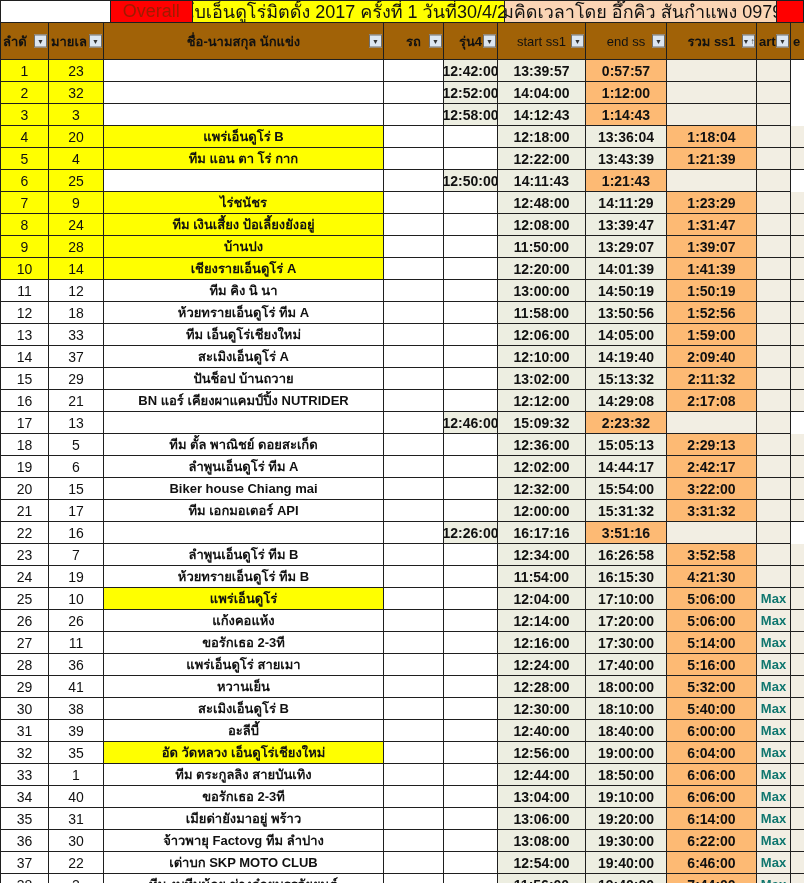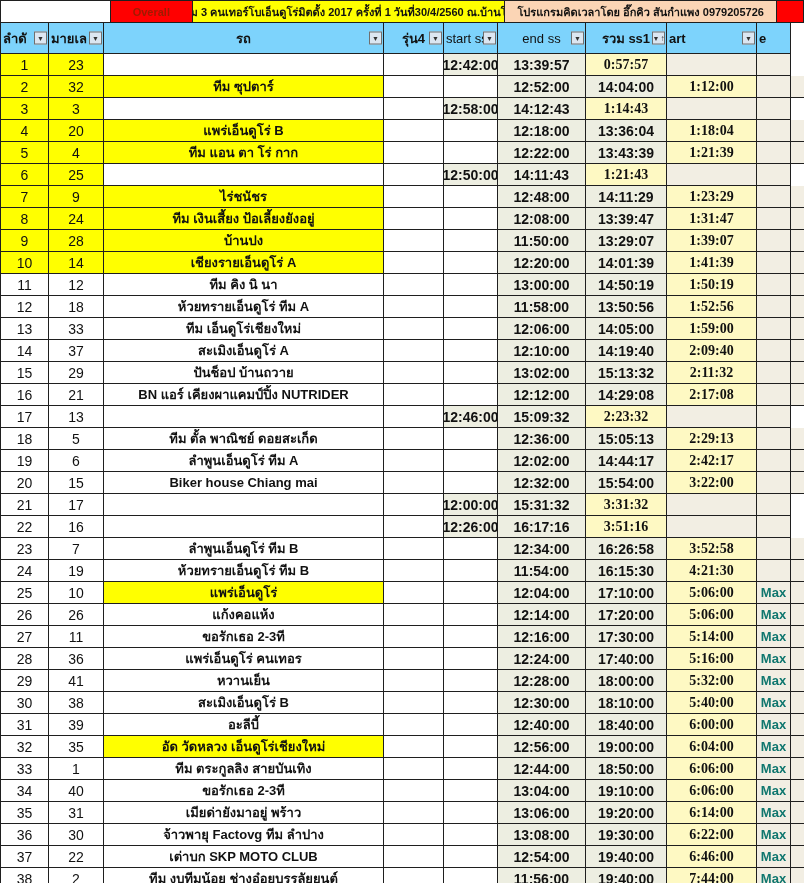--- a/index.html
+++ b/index.html
@@ -5,55 +5,55 @@
   * { box-sizing: border-box; }
   html,body { margin:0; padding:0; background:#fff; }
   body { font-family:"Liberation Sans","DejaVu Sans",sans-serif; width:804px; }
   .sheet { width:804px; border-top:1px solid #1f1f1f; border-left:1px solid #1f1f1f; }
 
   
   .banner { display:flex; height:22px; }
   .banner .bcell {
     height:22px; display:flex; align-items:center; justify-content:center;
     border-right:1px solid #1f1f1f; border-bottom:1px solid #1f1f1f;
-    font-size:11px; font-weight:700; overflow:hidden; white-space:nowrap;
+    font-size:18px; font-weight:400; overflow:hidden; white-space:nowrap;
   }
   .b-blank   { width:110px; background:#ffffff; }
   .b-overall { width:82px;  background:#ff0000; color:#9e1b00; }
   .b-title   { width:313px; background:#ffff00; color:#111; }
   .b-credit  { width:272px; background:#fbd5b5; color:#111; }
   .b-red     { width:27px;  background:#ff0000; }
 
   
   .row {
     display:grid;
     grid-template-columns:48px 55px 280px 60px 54px 88px 81px 90px 34px 14px;
   }
   .cell {
     height:22px; display:flex; align-items:center; justify-content:center;
     border-right:1px solid #1f1f1f; border-bottom:1px solid #1f1f1f;
     font-size:14px; color:#111; overflow:hidden; white-space:nowrap;
     position:relative;
   }
-  .hdr .cell { height:31px; background:#7dd3fc; font-size:13px; font-weight:700; }
+  .hdr .cell { height:37px; background:#a16207; font-size:13px; font-weight:700; }
   .hdr .light { font-weight:400; }
   .hdr .tleft { justify-content:flex-start; padding-left:2px; }
 
   .filter-btn {
     position:absolute; right:1px; top:50%; transform:translateY(-50%);
     width:13px; height:13px; background:#dce6f1; border:1px solid #6f6f6f;
     display:flex; align-items:center; justify-content:center;
     font-size:7px; color:#333; line-height:1; cursor:pointer;
   }
   .sort-mark { font-size:8px; margin-left:1px; color:#333; }
 
   .bg-yellow { background:#ffff00; }
   .bg-white  { background:#ffffff; }
   .bg-ivory  { background:#edeee1; }
-  .bg-orange { background:#fef9c3;font-family:Liberation Serif, serif; }
+  .bg-orange { background:#fdba74; }
   .bg-pale   { background:#f2eee3; }
 
   .team    { font-weight:600; font-size:13px; }
   .time    { font-weight:700; }
   .penalty { color:#0f766e; font-weight:700; font-size:13px; }
 </style>
 </head>
 <body>
 
 <div class="sheet">
@@ -69,20 +69,24 @@
   <div class="row hdr">
     <div class="cell tleft">
       <span>ลำดั</span>
       <span class="filter-btn">▼</span>
     </div>
     <div class="cell tleft">
       <span>มายเล</span>
       <span class="filter-btn">▼</span>
     </div>
     <div class="cell">
+      <span>ชื่อ-นามสกุล นักแข่ง</span>
+      <span class="filter-btn">▼</span>
+    </div>
+    <div class="cell">
       <span>รถ</span>
       <span class="filter-btn">▼</span>
     </div>
     <div class="cell">
       <span>รุ่น4</span>
       <span class="filter-btn">▼</span>
     </div>
     <div class="cell light">
       <span>start ss1</span>
       <span class="filter-btn">▼</span>
@@ -115,21 +119,20 @@
         <div class="cell bg-white"></div>
         <div class="cell bg-ivory time">12:42:00</div>
         <div class="cell bg-ivory time">13:39:57</div>
         <div class="cell bg-orange time">0:57:57</div>
         <div class="cell bg-pale penalty"></div>
         <div class="cell bg-pale"></div>
       </div>
       <div class="row">
         <div class="cell bg-yellow">2</div>
         <div class="cell bg-yellow">32</div>
-        <div class="cell team bg-yellow">ทีม ซุปตาร์</div>
         <div class="cell bg-white"></div>
         <div class="cell bg-white"></div>
         <div class="cell bg-ivory time">12:52:00</div>
         <div class="cell bg-ivory time">14:04:00</div>
         <div class="cell bg-orange time">1:12:00</div>
         <div class="cell bg-pale penalty"></div>
         <div class="cell bg-pale"></div>
       </div>
       <div class="row">
         <div class="cell bg-yellow">3</div>
@@ -340,20 +343,21 @@
         <div class="cell bg-white"></div>
         <div class="cell bg-ivory time">12:32:00</div>
         <div class="cell bg-ivory time">15:54:00</div>
         <div class="cell bg-orange time">3:22:00</div>
         <div class="cell bg-pale penalty"></div>
         <div class="cell bg-pale"></div>
       </div>
       <div class="row">
         <div class="cell bg-white">21</div>
         <div class="cell bg-white">17</div>
+        <div class="cell team bg-white">ทีม เอกมอเตอร์ API</div>
         <div class="cell bg-white"></div>
         <div class="cell bg-white"></div>
         <div class="cell bg-ivory time">12:00:00</div>
         <div class="cell bg-ivory time">15:31:32</div>
         <div class="cell bg-orange time">3:31:32</div>
         <div class="cell bg-pale penalty"></div>
         <div class="cell bg-pale"></div>
       </div>
       <div class="row">
         <div class="cell bg-white">22</div>
@@ -422,21 +426,21 @@
         <div class="cell bg-white"></div>
         <div class="cell bg-ivory time">12:16:00</div>
         <div class="cell bg-ivory time">17:30:00</div>
         <div class="cell bg-orange time">5:14:00</div>
         <div class="cell bg-pale penalty">Max</div>
         <div class="cell bg-pale"></div>
       </div>
       <div class="row">
         <div class="cell bg-white">28</div>
         <div class="cell bg-white">36</div>
-        <div class="cell team bg-white">แพร่เอ็นดูโร่ คนเทอร</div>
+        <div class="cell team bg-white">แพร่เอ็นดูโร่ สายเมา</div>
         <div class="cell bg-white"></div>
         <div class="cell bg-white"></div>
         <div class="cell bg-ivory time">12:24:00</div>
         <div class="cell bg-ivory time">17:40:00</div>
         <div class="cell bg-orange time">5:16:00</div>
         <div class="cell bg-pale penalty">Max</div>
         <div class="cell bg-pale"></div>
       </div>
       <div class="row">
         <div class="cell bg-white">29</div>

